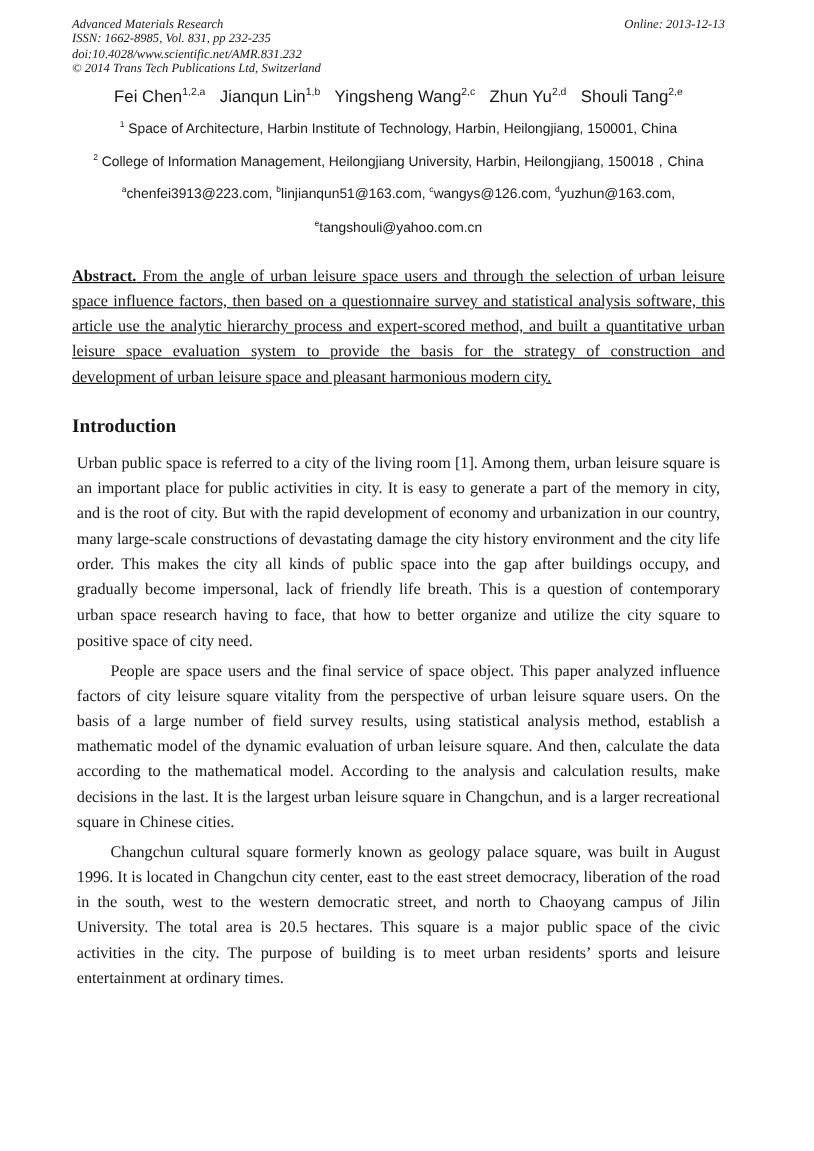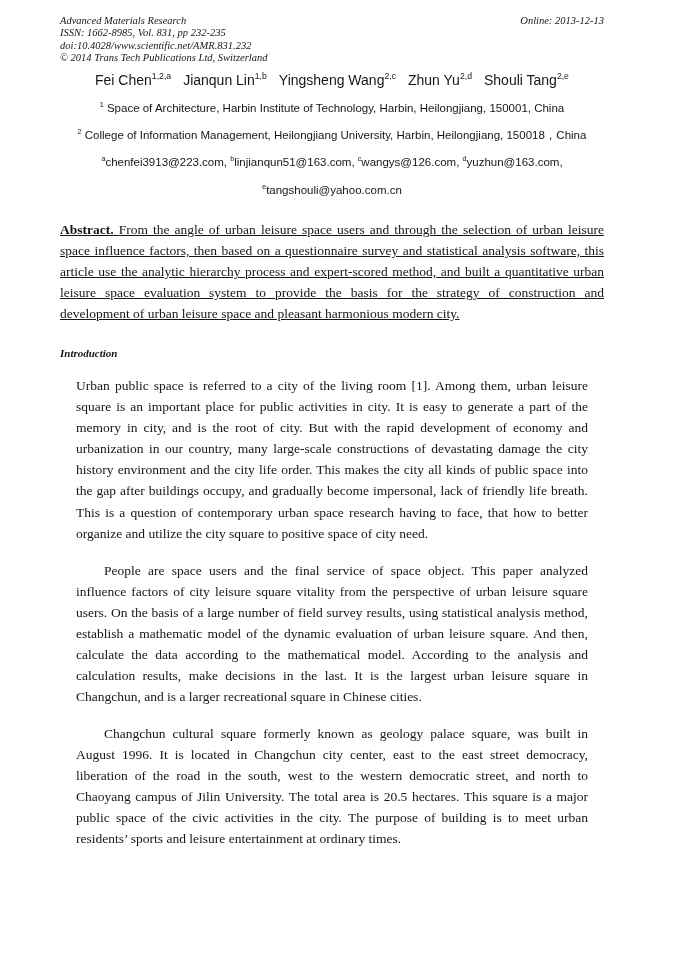--- a/index.html
+++ b/index.html
@@ -72,26 +72,25 @@
   .abstract {
     margin: 22px 0 0 0;
     font-size: 13.5px;
     line-height: 1.56;
     text-align: justify;
     text-decoration: underline;
   }
   .section-heading {
     margin: 23px 0 10px 0;
     font-family: "Liberation Serif", serif;
-    font-size: 11px;
+    font-size: 16px;
     font-weight: bold;
-    font-style: italic;
   }
   .body-para {
-    margin: 16px;
+    margin: 4px;
     font-size: 13.5px;
     line-height: 1.56;
     text-align: justify;
   }
   .indent { text-indent: 28px; }
   b { font-weight: bold; }
 </style>
 </head>
 <body>
 

